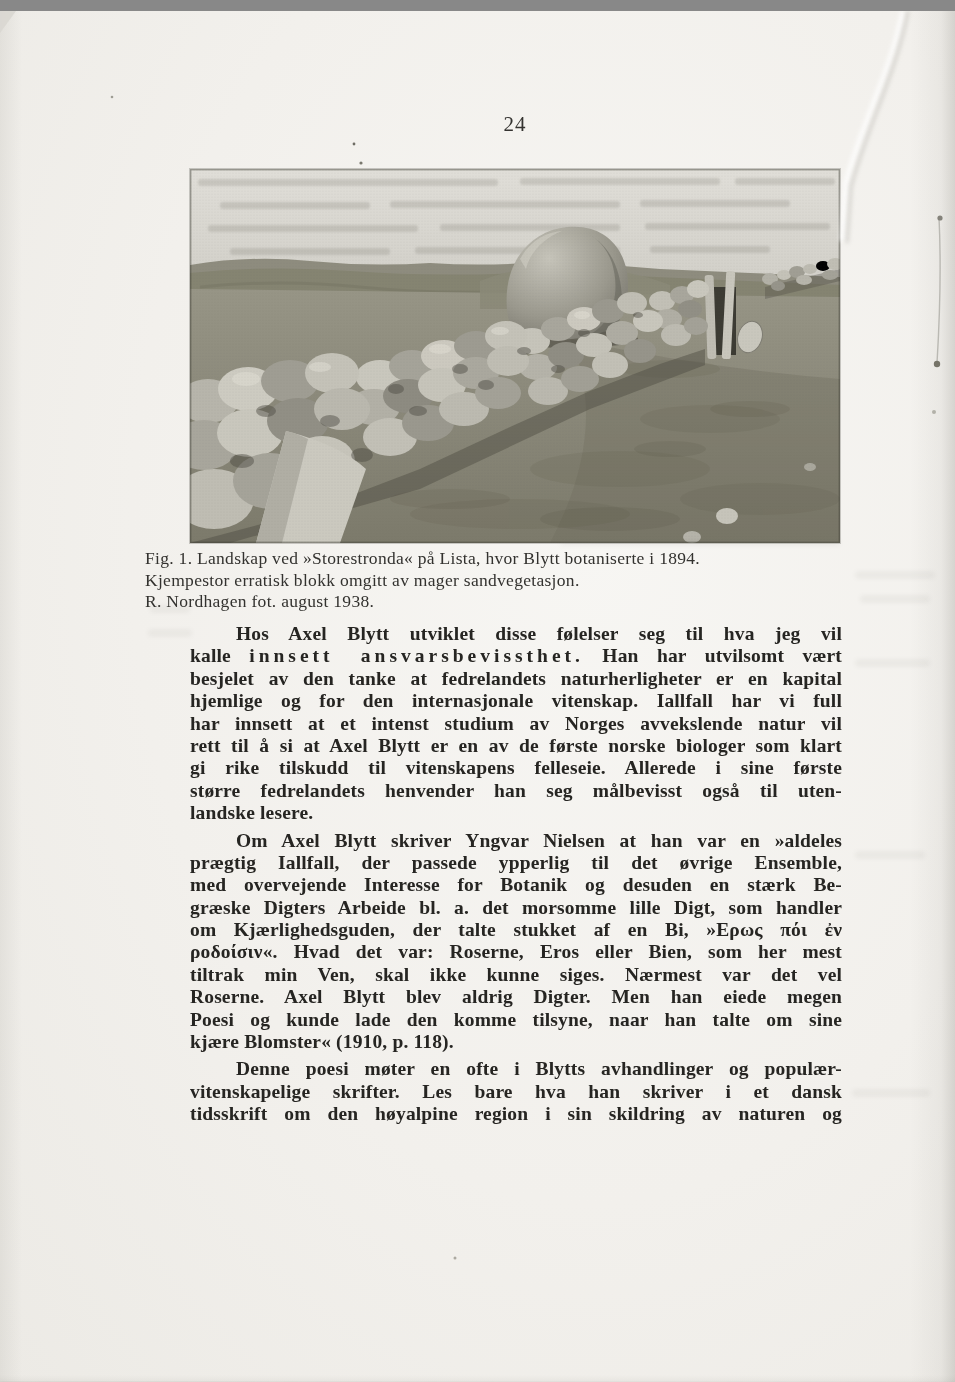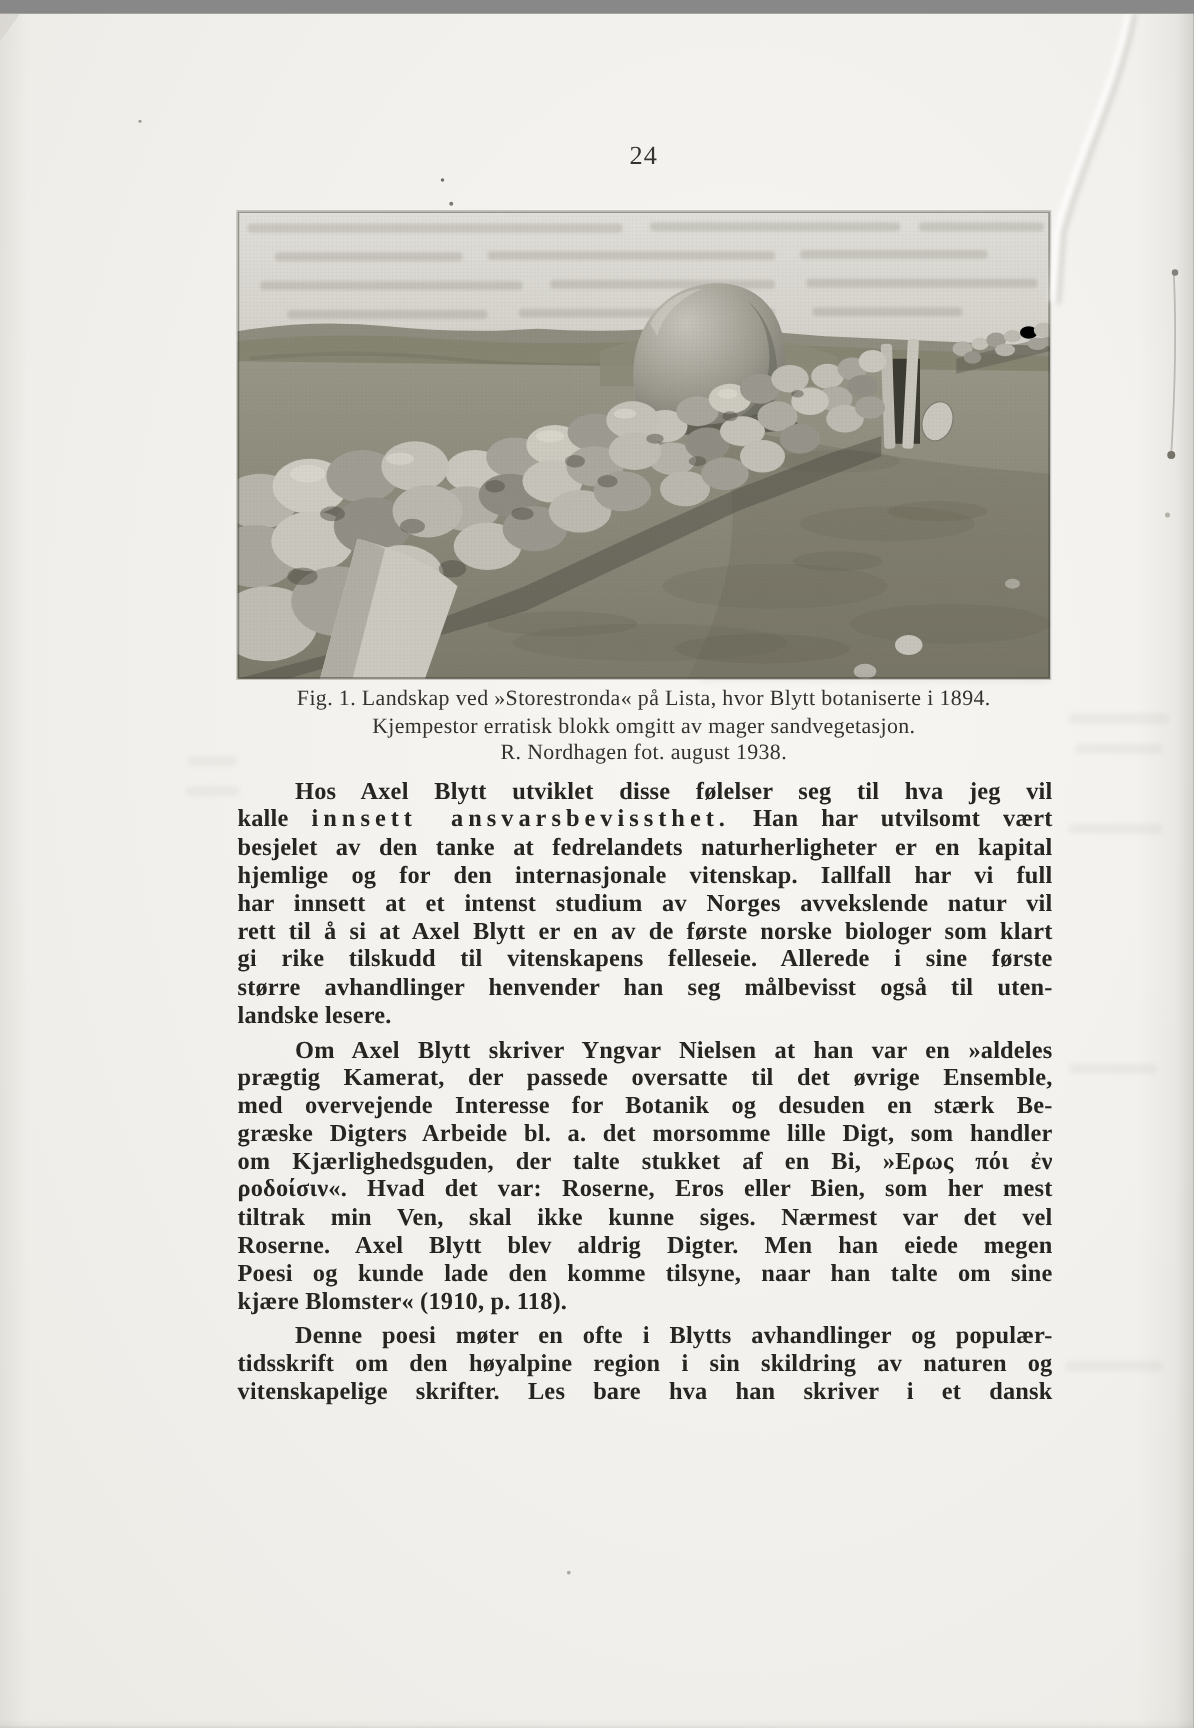--- a/index.html
+++ b/index.html
@@ -20,21 +20,21 @@
     position:absolute; top:101px; left:190px; width:650px;
     text-align:center; font-size:21px; letter-spacing:1px; color:#343330;
   }
   .figure{
     position:absolute; left:190px; top:158px; width:650px; height:374px;
     box-shadow:0 0 0 1px rgba(60,58,52,.25);
   }
   .figure svg{display:block;}
   .caption{
     position:absolute; left:145px; top:537px; width:740px;
-    text-align:center; font-size:17.5px; line-height:21.5px; color:#33322f;
+    font-size:17.5px; line-height:21.5px; color:#33322f;
     letter-spacing:.3px;
   }
   .caption .cap-line{white-space:nowrap;}
   .body-text{
     position:absolute; left:190px; top:612px; width:652px;
     font-size:19.5px; line-height:22.4px; color:#262522;
     letter-spacing:.15px;
     font-weight:bold;
   }
   .para{margin:0 0 5px 0;}
@@ -248,39 +248,39 @@
 
   <div class="body-text">
       <div class="para">
         <div class="line first"><span>Hos Axel Blytt utviklet disse følelser seg til hva jeg vil</span></div>
         <div class="line"><span>kalle </span><span class="sperr">innsett ansvarsbevissthet.</span><span> Han har utvilsomt vært</span></div>
         <div class="line"><span>besjelet av den tanke at fedrelandets naturherligheter er en kapital</span></div>
         <div class="line"><span>hjemlige og for den internasjonale vitenskap. Iallfall har vi full</span></div>
         <div class="line"><span>har innsett at et intenst studium av Norges avvekslende natur vil</span></div>
         <div class="line"><span>rett til å si at Axel Blytt er en av de første norske biologer som klart</span></div>
         <div class="line"><span>gi rike tilskudd til vitenskapens felleseie. Allerede i sine første</span></div>
-        <div class="line"><span>større avhandlinger henvender han seg målbevisst også til uten-</span></div>
+        <div class="line"><span>større fedrelandets henvender han seg målbevisst også til uten-</span></div>
         <div class="line lastleft"><span>landske lesere.</span></div>
       </div>
       <div class="para">
         <div class="line first"><span>Om Axel Blytt skriver Yngvar Nielsen at han var en »aldeles</span></div>
-        <div class="line"><span>prægtig Kamerat, der passede oversatte til det øvrige Ensemble,</span></div>
+        <div class="line"><span>prægtig Iallfall, der passede ypperlig til det øvrige Ensemble,</span></div>
         <div class="line"><span>med overvejende Interesse for Botanik og desuden en stærk Be-</span></div>
         <div class="line"><span>græske Digters Arbeide bl. a. det morsomme lille Digt, som handler</span></div>
         <div class="line"><span>om Kjærlighedsguden, der talte stukket af en Bi, »Ερως πόι ἐν</span></div>
         <div class="line"><span>ροδοίσιν«. Hvad det var: Roserne, Eros eller Bien, som her mest</span></div>
         <div class="line"><span>tiltrak min Ven, skal ikke kunne siges. Nærmest var det vel</span></div>
         <div class="line"><span>Roserne. Axel Blytt blev aldrig Digter. Men han eiede megen</span></div>
         <div class="line"><span>Poesi og kunde lade den komme tilsyne, naar han talte om sine</span></div>
         <div class="line lastleft"><span>kjære Blomster« (1910, p. 118).</span></div>
       </div>
       <div class="para">
         <div class="line first"><span>Denne poesi møter en ofte i Blytts avhandlinger og populær-</span></div>
+        <div class="line"><span>vitenskapelige skrifter. Les bare hva han skriver i et dansk</span></div>
         <div class="line"><span>tidsskrift om den høyalpine region i sin skildring av naturen og</span></div>
-        <div class="line"><span>vitenskapelige skrifter. Les bare hva han skriver i et dansk</span></div>
       </div>
     </div>
 
   <svg class="artifacts" width="955" height="1382" viewBox="0 0 955 1382">
     <defs>
         <filter id="abl">
           <feGaussianBlur stdDeviation="2"></feGaussianBlur>
         </filter>
       </defs>
 

